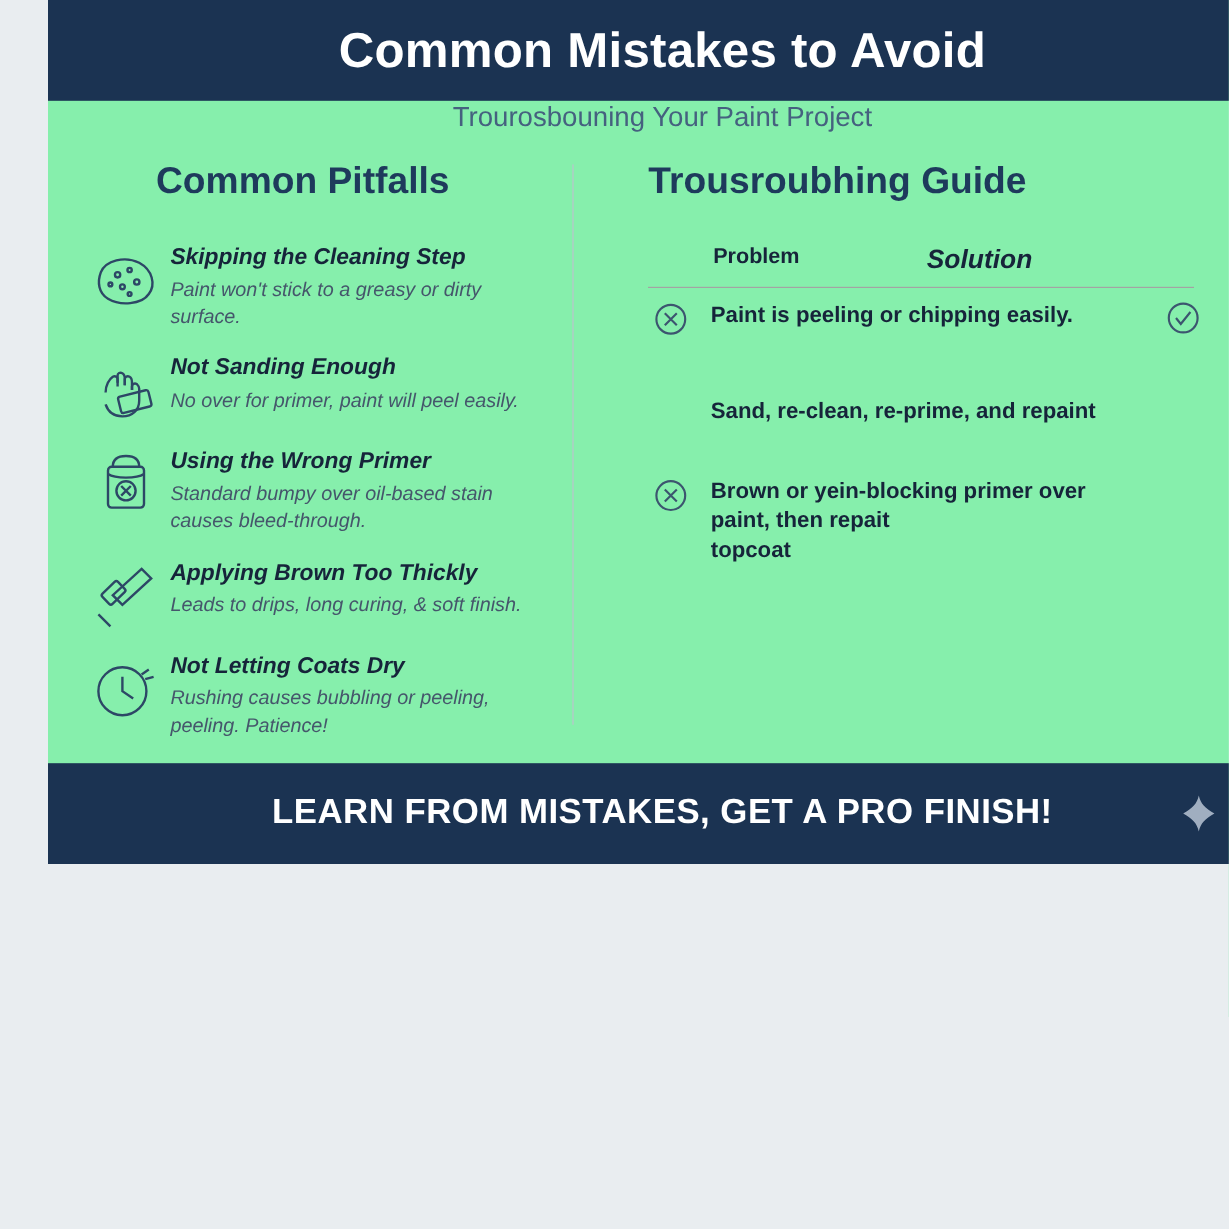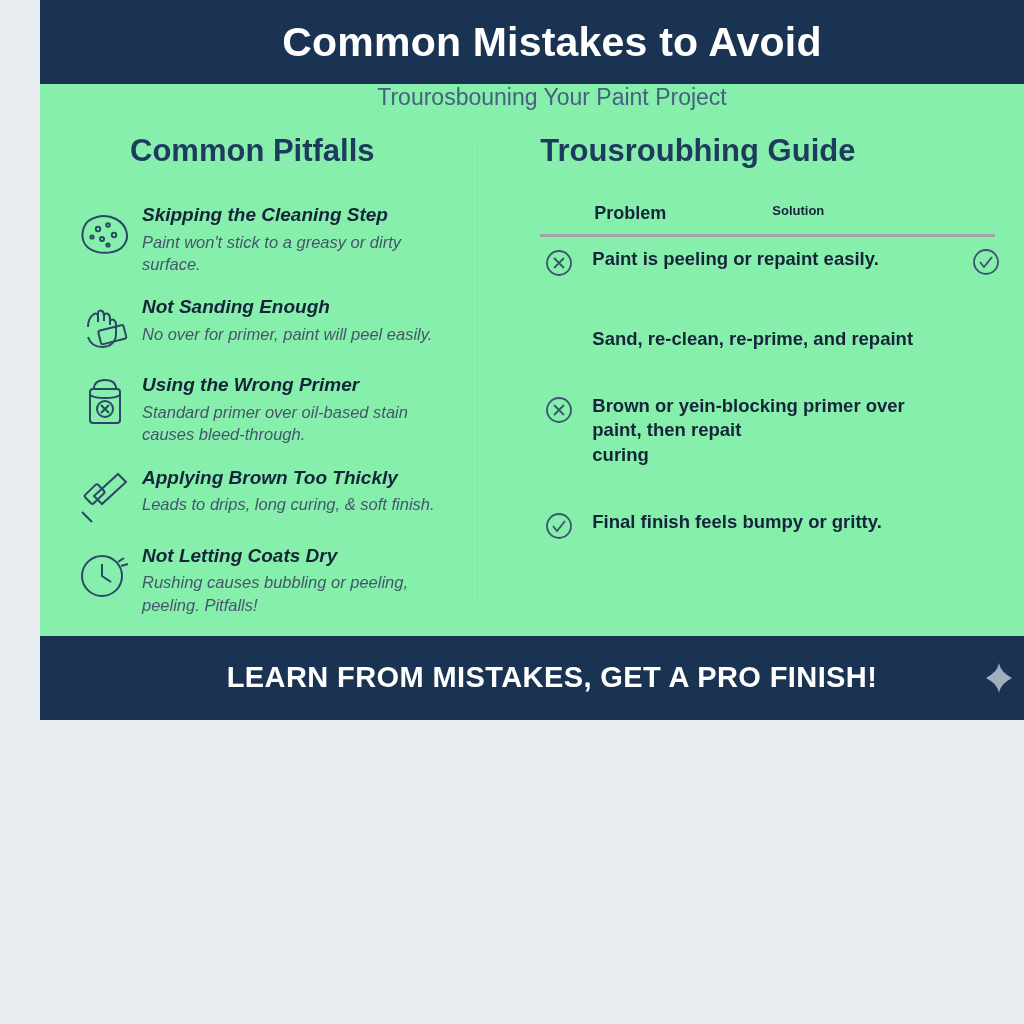--- a/index.html
+++ b/index.html
@@ -106,36 +106,37 @@
   }
   .pitfall-desc {
     font-size: 16.5px;
     color: #45566b;
     line-height: 1.35;
   }
   
   .tbl-head {
     display: flex;
     padding-bottom: 10px;
-    border-bottom: 3px solid #a3a3a3;
+    border-bottom: 1px solid #a3a3a3;
     margin-bottom: 10px;
   }
   .tbl-head-problem {
     flex: 0 0 232px;
     font-size: 18px;
     font-weight: bold;
     color: #16243a;
     padding-left: 54px;
     box-sizing: border-box;
   }
   .tbl-head-solution {
     flex: 1 1 auto;
-    font-size: 13px;
-    font-weight: bold;
-    color: #16243a;
+    font-size: 22px;
+    font-weight: bold;
+    color: #16243a;
+    font-style: italic;
   }
   .trow {
     position: relative;
     min-height: 44px;
     margin-bottom: 12px;
   }
   .trow-line {
     display: flex;
     align-items: flex-start;
   }
@@ -256,21 +257,21 @@
           <svg viewBox="0 0 62 56" fill="none" stroke="currentColor" stroke-width="2">
             <rect x="16" y="14" width="30" height="34" rx="3"></rect>
             <path d="M16 20c6 4 24 4 30 0"></path>
             <path d="M20 14c0-6 4-9 11-9s11 3 11 9"></path>
             <circle cx="31" cy="34" r="8"></circle>
             <path d="M27 30l8 8M35 30l-8 8"></path>
           </svg>
         </div>
         <div class="pitfall-text">
           <div class="pitfall-title">Using the Wrong Primer</div>
-          <div class="pitfall-desc">Standard primer over oil-based stain causes bleed-through.</div>
+          <div class="pitfall-desc">Standard bumpy over oil-based stain causes bleed-through.</div>
         </div>
       </div>
 
       <div class="pitfall">
         <div class="pitfall-icon">
           <svg viewBox="0 0 62 56" fill="none" stroke="currentColor" stroke-width="2">
             <path d="M44 6l8 8-24 22-8-8L44 6z"></path>
             <rect x="10" y="28" width="18" height="12" rx="2" transform="rotate(-44 10 28)"></rect>
             <path d="M8 44l10 10"></path>
           </svg>
@@ -284,21 +285,21 @@
       <div class="pitfall">
         <div class="pitfall-icon">
           <svg viewBox="0 0 62 56" fill="none" stroke="currentColor" stroke-width="2">
             <circle cx="28" cy="30" r="20"></circle>
             <path d="M28 18v12l9 6"></path>
             <path d="M44 16l6-4M47 20l7-2"></path>
           </svg>
         </div>
         <div class="pitfall-text">
           <div class="pitfall-title">Not Letting Coats Dry</div>
-          <div class="pitfall-desc">Rushing causes bubbling or peeling, peeling. Pitfalls!</div>
+          <div class="pitfall-desc">Rushing causes bubbling or peeling, peeling. Patience!</div>
         </div>
       </div>
     </div>
 
     <div class="divider"></div>
 
     <div class="col col-right">
       <div class="col-heading">Trousroubhing Guide</div>
 
       <div class="tbl-head">
@@ -307,21 +308,21 @@
       </div>
 
       <div class="trow">
         <div class="trow-line">
           <div class="mark">
             <svg viewBox="0 0 30 30" fill="none" stroke="currentColor" stroke-width="1.8">
               <circle cx="15" cy="15" r="12"></circle>
               <path d="M10 10l10 10M20 10l-10 10"></path>
             </svg>
           </div>
-          <div class="trow-problem">Paint is peeling or repaint easily.</div>
+          <div class="trow-problem">Paint is peeling or chipping easily.</div>
         </div>
         <div class="mark-right">
           <svg viewBox="0 0 30 30" fill="none" stroke="currentColor" stroke-width="1.8">
             <circle cx="15" cy="15" r="12"></circle>
             <path d="M9 15l4 5 8-10"></path>
           </svg>
         </div>
         <div class="spacer-md"></div>
         <div class="trow-solution">Sand, re-clean, re-prime, and repaint</div>
       </div>
@@ -331,35 +332,26 @@
       <div class="trow">
         <div class="trow-line">
           <div class="mark">
             <svg viewBox="0 0 30 30" fill="none" stroke="currentColor" stroke-width="1.8">
               <circle cx="15" cy="15" r="12"></circle>
               <path d="M10 10l10 10M20 10l-10 10"></path>
             </svg>
           </div>
           <div class="trow-problem">Brown or yein-blocking primer over paint, then repait</div>
         </div>
-        <div class="trow-solution">curing</div>
+        <div class="trow-solution">topcoat</div>
       </div>
 
       <div class="spacer-sm"></div>
 
       <div class="trow">
-        <div class="trow-line">
-          <div class="mark">
-            <svg viewBox="0 0 30 30" fill="none" stroke="currentColor" stroke-width="1.8">
-              <circle cx="15" cy="15" r="12"></circle>
-              <path d="M9 15l4 5 8-10"></path>
-            </svg>
-          </div>
-          <div class="trow-problem">Final finish feels bumpy or gritty.</div>
-        </div>
       </div>
     </div>
   </div>
 
   <div class="footer">
     <div class="footer-text">LEARN FROM MISTAKES, GET A PRO FINISH!</div>
     <div class="sparkle">
       <svg viewBox="0 0 34 34" fill="currentColor">
         <path d="M17 2c1.6 7 5 10.4 13 15-8 4.6-11.4 8-13 15-1.6-7-5-10.4-13-15C12 12.4 15.4 9 17 2z"></path>
       </svg>

